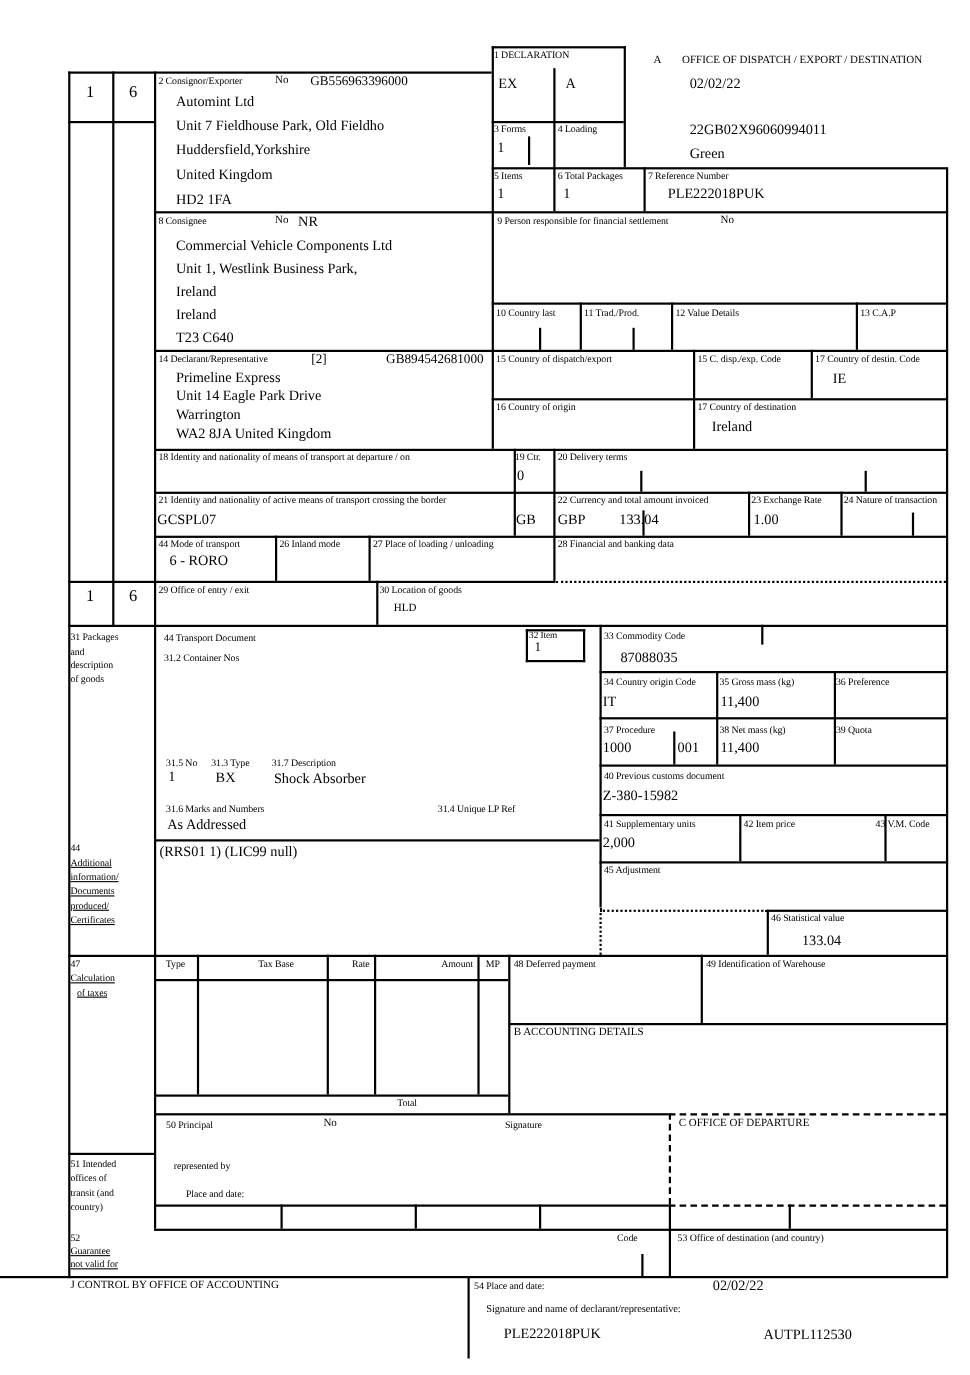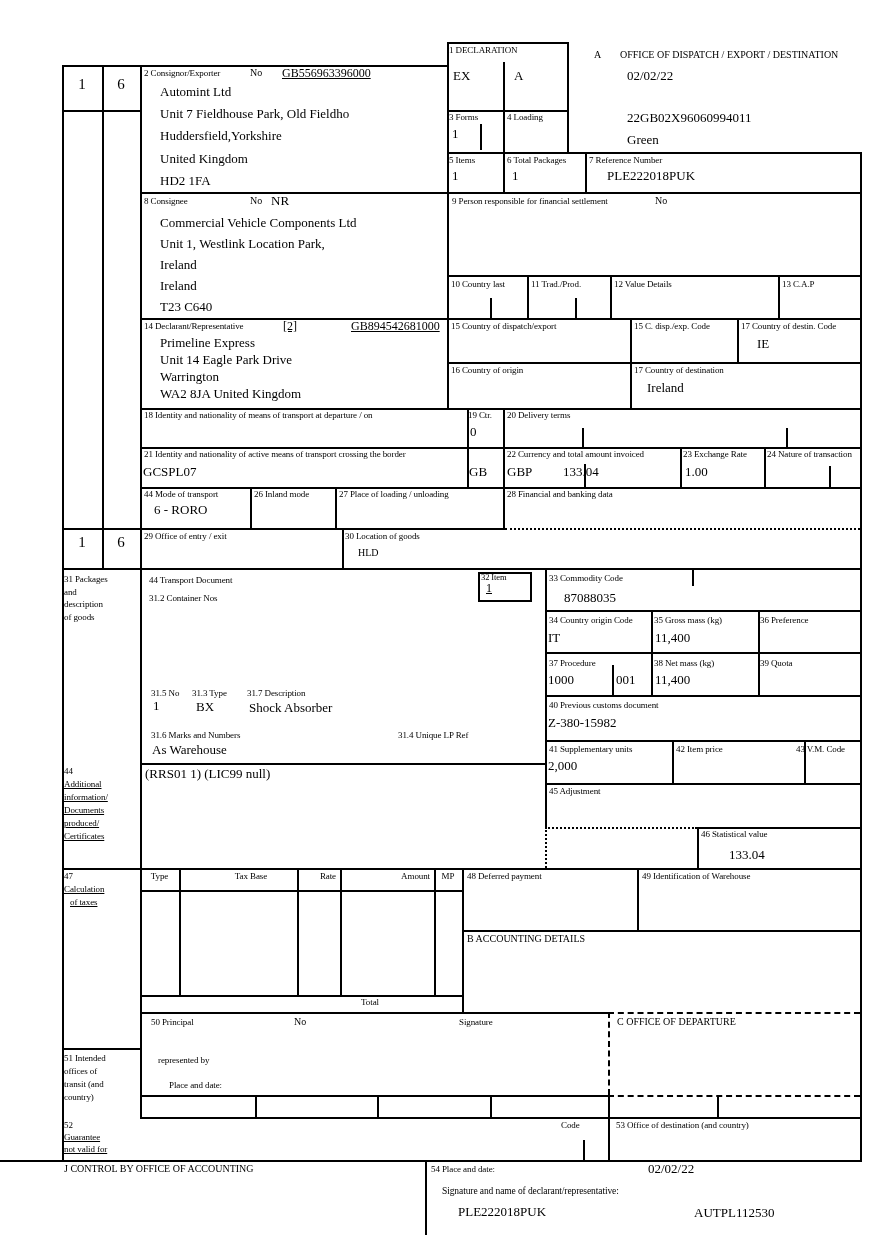--- a/index.html
+++ b/index.html
@@ -1,21 +1,21 @@
 <!DOCTYPE html>
 <html><head>
 <meta charset="utf-8">
 <style>
   html,body{margin:0;padding:0;background:#fff;}
   #page{position:relative;width:882px;height:1250px;background:#ffffff;color:#000;
         font-family:"Liberation Serif","DejaVu Serif",serif;overflow:hidden;}
   .lbl{position:absolute;font-size:9px;line-height:11px;white-space:nowrap;letter-spacing:-0.1px;}
   .lbl2{position:absolute;font-size:10px;line-height:12px;white-space:nowrap;}
   .val{position:absolute;font-size:13px;line-height:15px;white-space:nowrap;}
-  .val12{position:absolute;font-size:12px;line-height:14px;white-space:nowrap;text-decoration:underline;}
+  .val12{position:absolute;font-size:12px;line-height:14px;white-space:nowrap;}
   .big{position:absolute;font-size:15px;line-height:17px;text-align:center;}
   .vl{position:absolute;width:2px;background:#000;}
   .hl{position:absolute;height:2px;background:#000;}
   .vd{position:absolute;width:0;border-left:2px dashed #000;}
   .vdot{position:absolute;width:0;border-left:2px dotted #000;}
   .hd{position:absolute;height:0;border-top:2px dashed #000;}
   .hdot{position:absolute;height:0;border-top:2px dotted #000;}
   .u{text-decoration:underline;}
   .ctr{text-align:center;}
   .rt{text-align:right;}
@@ -149,21 +149,21 @@
   <div class="val" style="left:452px;top:168px">1</div>
   <div class="lbl" style="left:507px;top:155px">6 Total Packages</div>
   <div class="val" style="left:512px;top:168px">1</div>
   <div class="lbl" style="left:589px;top:155px">7 Reference Number</div>
   <div class="val" style="left:607px;top:168px">PLE222018PUK</div>
 
   <div class="lbl" style="left:144px;top:196px">8 Consignee</div>
   <div class="lbl2" style="left:250px;top:195px">No</div>
   <div class="val" style="left:271px;top:193px">NR</div>
   <div class="val" style="left:160px;top:215px">Commercial Vehicle Components Ltd</div>
-  <div class="val" style="left:160px;top:236px">Unit 1, Westlink Location Park,</div>
+  <div class="val" style="left:160px;top:236px">Unit 1, Westlink Business Park,</div>
   <div class="val" style="left:160px;top:257px">Ireland</div>
   <div class="val" style="left:160px;top:278px">Ireland</div>
   <div class="val" style="left:160px;top:299px">T23 C640</div>
 
   <div class="lbl" style="left:452px;top:196px">9 Person responsible for financial settlement</div>
   <div class="lbl2" style="left:655px;top:195px">No</div>
   <div class="lbl" style="left:451px;top:279px">10 Country last</div>
   <div class="lbl" style="left:531px;top:279px">11 Trad./Prod.</div>
   <div class="lbl" style="left:614px;top:279px">12 Value Details</div>
   <div class="lbl" style="left:782px;top:279px">13 C.A.P</div>
@@ -236,21 +236,21 @@
   <div class="lbl" style="left:676px;top:744px">42 Item price</div>
   <div class="lbl" style="left:796px;top:744px">43 V.M. Code</div>
 
   <div class="lbl" style="left:151px;top:688px">31.5 No</div>
   <div class="val" style="left:153px;top:698px">1</div>
   <div class="lbl" style="left:192px;top:688px">31.3 Type</div>
   <div class="val" style="left:196px;top:699px">BX</div>
   <div class="lbl" style="left:247px;top:688px">31.7 Description</div>
   <div class="val" style="left:249px;top:700px">Shock Absorber</div>
   <div class="lbl" style="left:151px;top:730px">31.6 Marks and Numbers</div>
-  <div class="val" style="left:152px;top:742px">As Warehouse</div>
+  <div class="val" style="left:152px;top:742px">As Addressed</div>
   <div class="lbl" style="left:398px;top:730px">31.4 Unique LP Ref</div>
 
   <div class="val" style="left:145px;top:766px">(RRS01 1) (LIC99 null)</div>
   <div class="lbl" style="left:64px;top:766px">44</div>
   <div class="lbl u" style="left:64px;top:779px">Additional</div>
   <div class="lbl u" style="left:64px;top:792px">information/</div>
   <div class="lbl u" style="left:64px;top:805px">Documents</div>
   <div class="lbl u" style="left:64px;top:818px">produced/</div>
   <div class="lbl u" style="left:64px;top:831px">Certificates</div>
 

